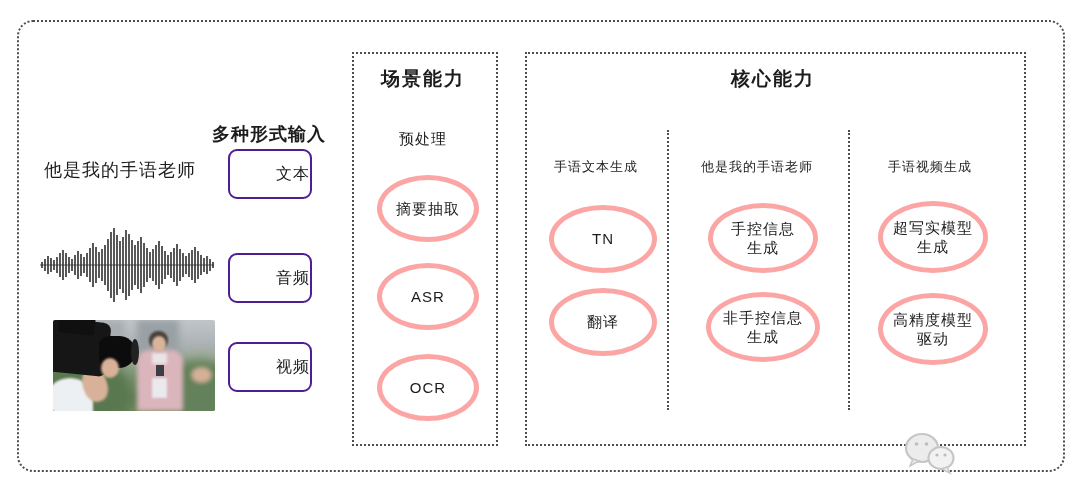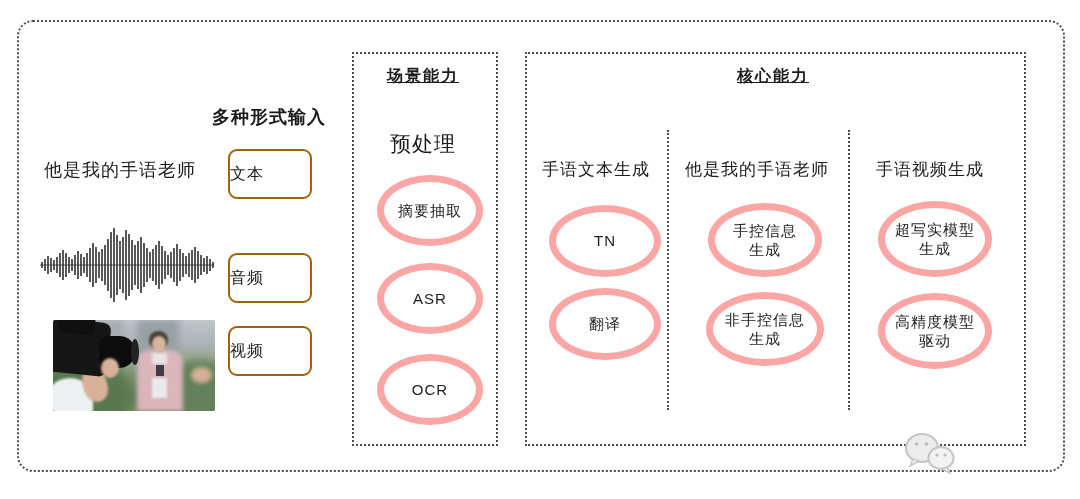--- a/index.html
+++ b/index.html
@@ -4,27 +4,27 @@
 <style>
   html,body{margin:0;padding:0;background:#ffffff;}
   body{width:1080px;height:499px;position:relative;overflow:hidden;
        font-family:"Liberation Sans","DejaVu Sans",sans-serif;color:#1c1c1c;}
   .abs{position:absolute;}
 
   
   .frame{left:17px;top:20px;width:1044px;height:448px;border:2px dotted #4d4d4d;border-radius:16px;}
 
   
-  .input-heading{left:212px;top:105px;width:130px;font-size:18px;font-weight:bold;letter-spacing:1px;}
+  .input-heading{left:212px;top:122px;width:130px;font-size:18px;font-weight:bold;letter-spacing:1px;}
   .sample-text{left:44px;top:158px;font-size:18px;letter-spacing:1px;white-space:nowrap;}
-  .io-box{width:80px;height:46px;border:2px solid #a16207;border-radius:9px;background:#fff;
-          display:flex;align-items:center;justify-content:flex-start;font-size:16px;letter-spacing:1px;}
+  .io-box{width:80px;height:46px;border:2px solid #4c1d95;border-radius:9px;background:#fff;
+          display:flex;align-items:center;justify-content:flex-end;font-size:16px;letter-spacing:1px;}
   .box-text{left:228px;top:149px;}
   .box-audio{left:228px;top:253px;}
-  .box-video{left:228px;top:326px;}
+  .box-video{left:228px;top:342px;}
 
   .wave-wrap{left:40px;top:226px;width:174px;height:78px;}
 
   
   .photo{left:53px;top:320px;width:162px;height:91px;overflow:hidden;border-radius:2px;
          background:linear-gradient(180deg,#c0c5c8 0%,#adb3b6 25%,#9aa894 42%,#7a9370 62%,#647f58 85%,#70885f 100%);}
   .photo div{position:absolute;}
   .ph-bldg1{left:52%;top:0;width:26%;height:40%;background:#99a1a5;filter:blur(3px);}
   .ph-bldg2{left:24%;top:0;width:20%;height:32%;background:#a7adb1;filter:blur(3px);}
   .ph-bushL{left:-12%;top:40%;width:60%;height:85%;background:#5a7850;border-radius:50%;filter:blur(5px);}
@@ -41,30 +41,30 @@
   .ph-cambody{left:-8px;top:0;width:64px;height:54px;background:#161616;border-radius:8px;transform:rotate(6deg);}
   .ph-camtop{left:6px;top:-6px;width:36px;height:20px;background:#101010;border-radius:4px;transform:rotate(6deg);}
   .ph-lens{left:46px;top:16px;width:36px;height:32px;background:#0c0c0c;border-radius:30% 45% 45% 30%;}
   .ph-lensface{left:78px;top:19px;width:8px;height:26px;background:#222;border-radius:50%;}
   .ph-hand2{left:48px;top:38px;width:18px;height:20px;background:#d8b198;border-radius:50%;filter:blur(1px);}
 
   
   .dash-box{border:2px dotted #4d4d4d;background:transparent;}
   .scene-box{left:352px;top:52px;width:142px;height:390px;}
   .core-box{left:525px;top:52px;width:497px;height:390px;}
-  .box-title{font-size:16px;font-weight:bold;letter-spacing:2px;white-space:nowrap;transform:translateX(-50%);text-decoration:underline;}
+  .box-title{font-size:19px;font-weight:bold;letter-spacing:2px;white-space:nowrap;transform:translateX(-50%);}
   .scene-title{left:423px;top:66px;}
   .core-title{left:773px;top:66px;}
-  .preprocess-label{left:423px;top:130px;font-size:21px;letter-spacing:1px;transform:translateX(-50%);white-space:nowrap;}
+  .preprocess-label{left:423px;top:130px;font-size:15px;letter-spacing:1px;transform:translateX(-50%);white-space:nowrap;}
 
   .col-sep{width:0;height:280px;border-left:2px dotted #4d4d4d;top:130px;}
   .sep-1{left:667px;} .sep-2{left:848px;}
-  .col-header{top:158px;font-size:17px;letter-spacing:1px;transform:translateX(-50%);white-space:nowrap;}
-
-  .ellipse{border:7px solid #fca5a5;border-radius:50%;background:#fff;display:flex;align-items:center;
+  .col-header{top:158px;font-size:13px;letter-spacing:1px;transform:translateX(-50%);white-space:nowrap;}
+
+  .ellipse{border:5px solid #fca5a5;border-radius:50%;background:#fff;display:flex;align-items:center;
            justify-content:center;text-align:center;font-size:15px;line-height:1.3;white-space:pre-line;letter-spacing:1px;}
   
   .n-sum{left:377px;top:175px;width:92px;height:57px;}
   .n-asr{left:377px;top:263px;width:92px;height:57px;}
   .n-ocr{left:377px;top:354px;width:92px;height:57px;}
   
   .n-tn{left:549px;top:205px;width:98px;height:58px;}
   .n-fy{left:549px;top:288px;width:98px;height:58px;}
   
   .n-manual{left:708px;top:203px;width:100px;height:60px;}

